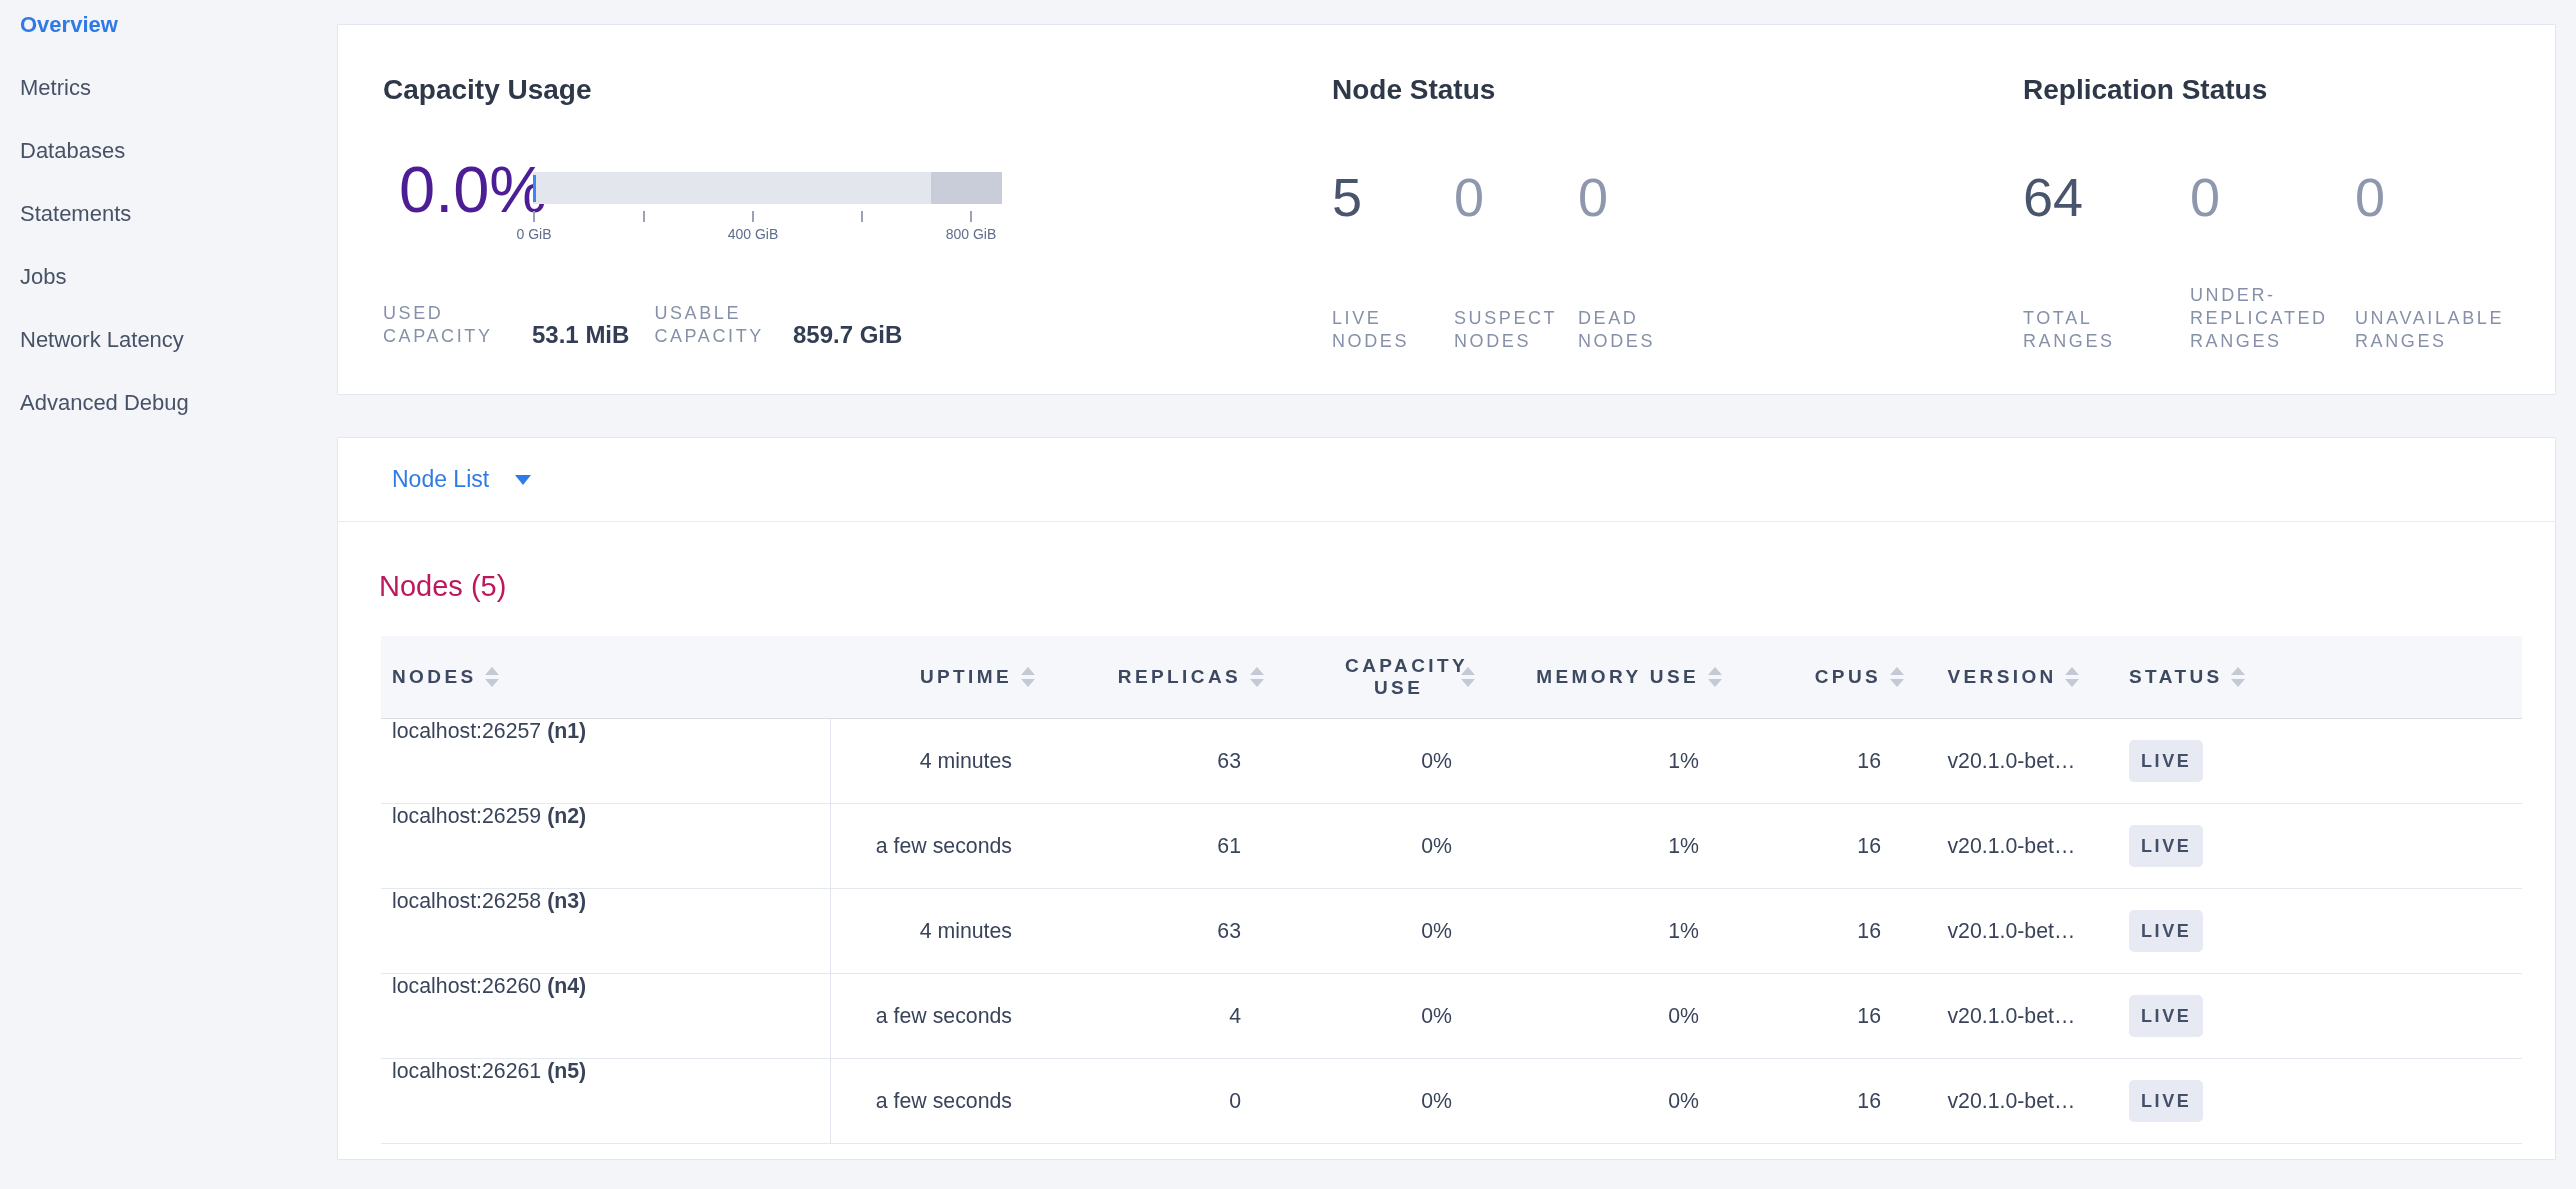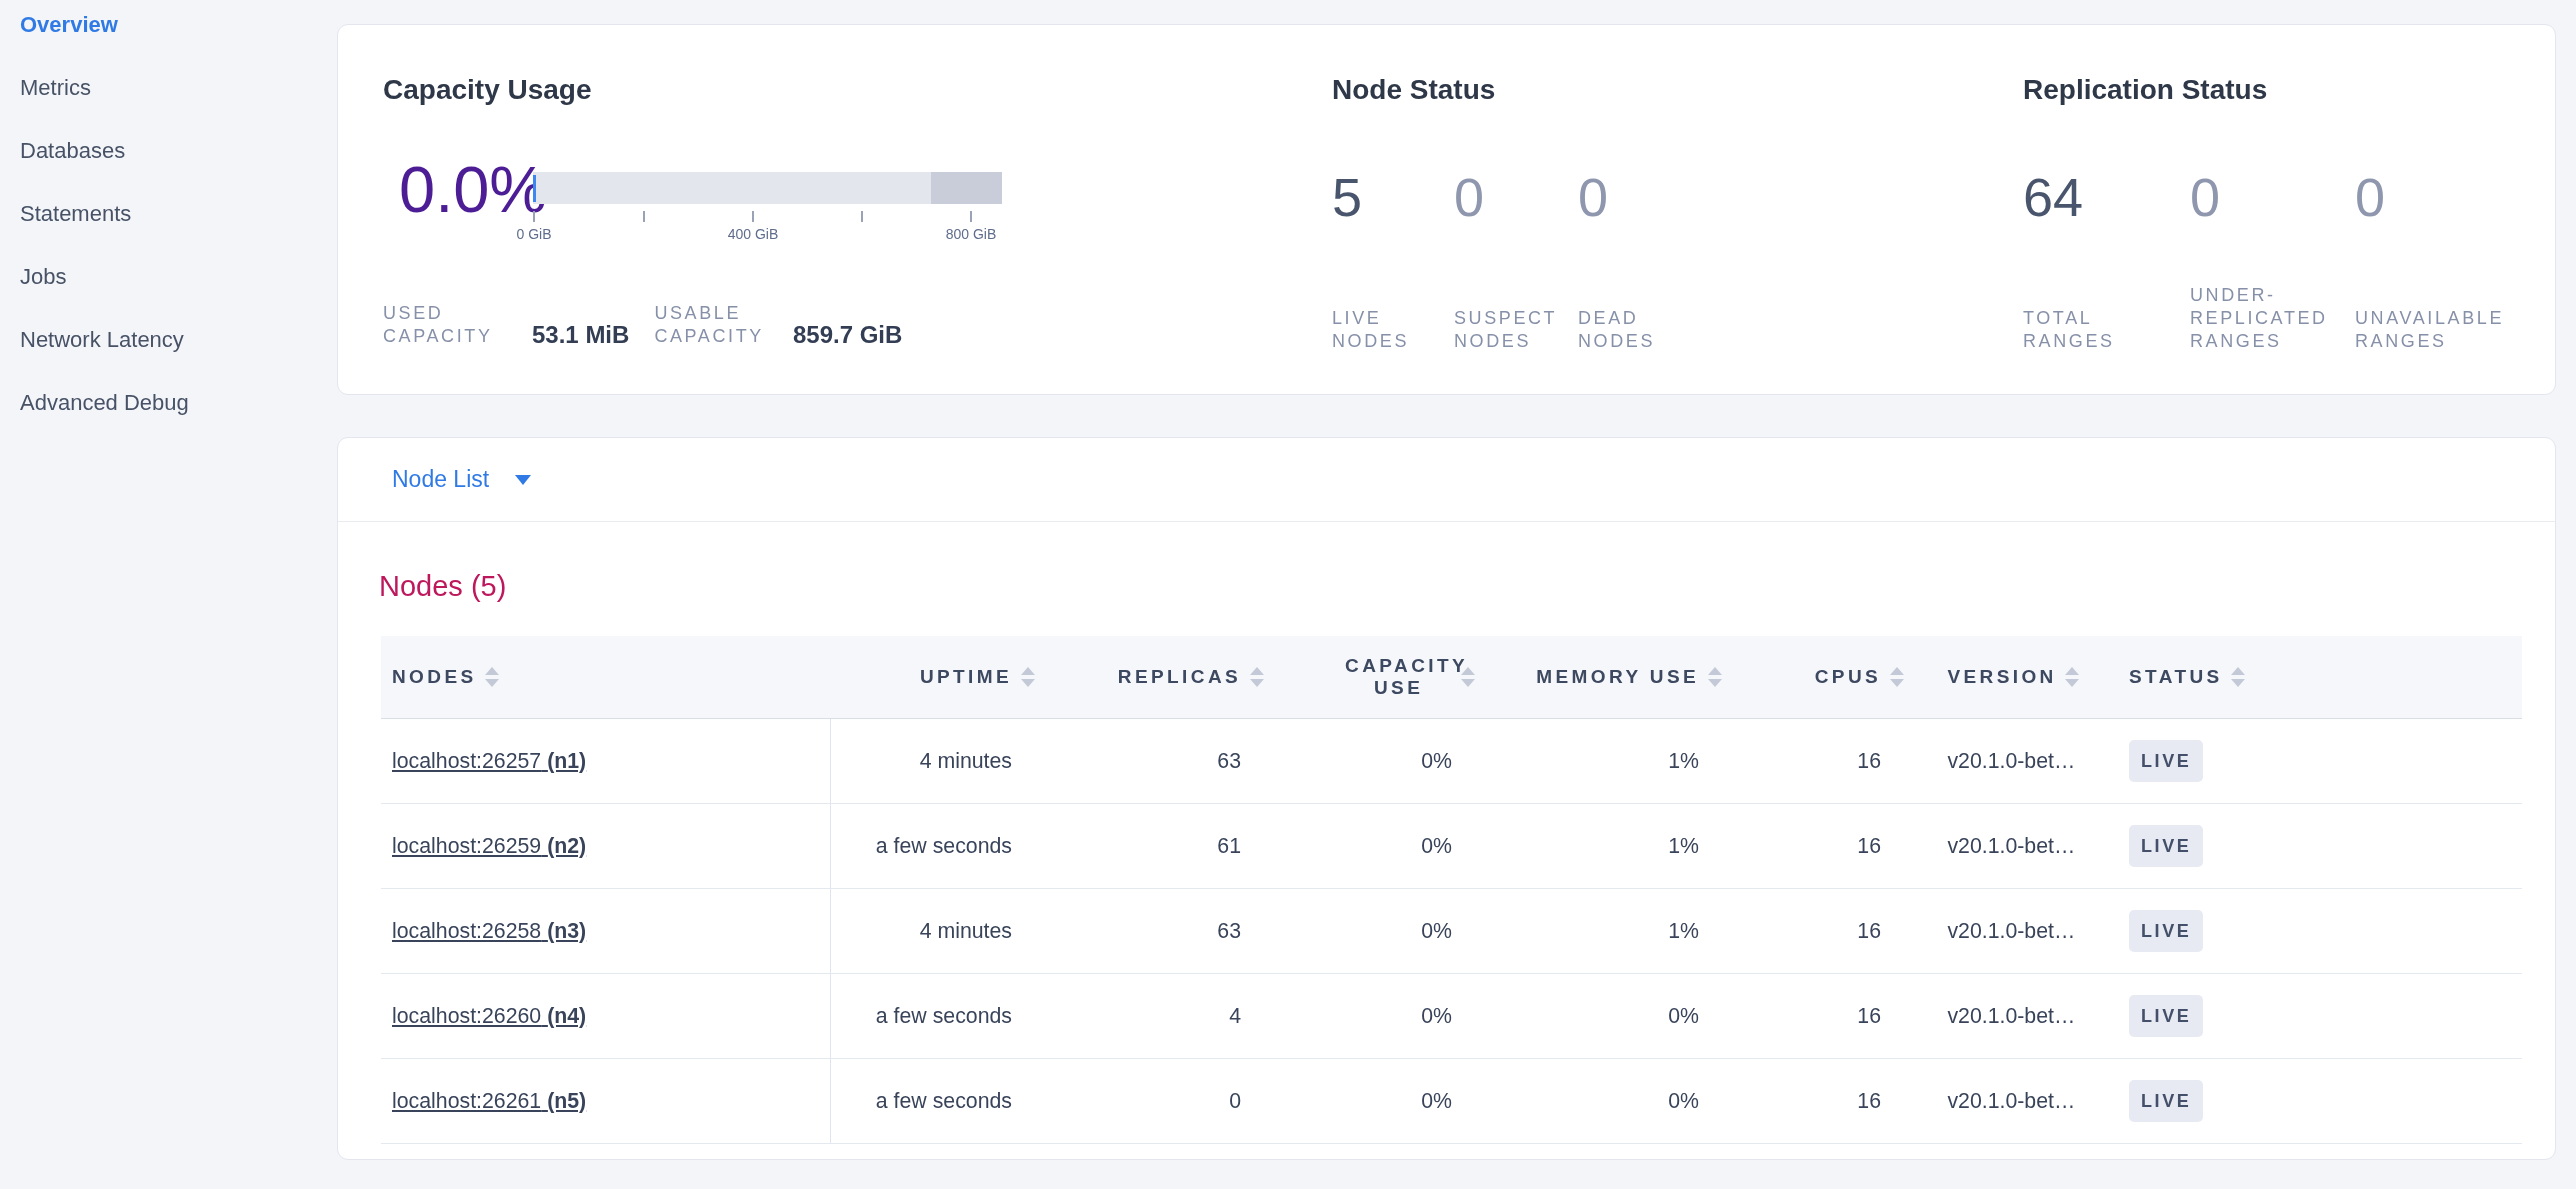--- a/index.html
+++ b/index.html
@@ -15,21 +15,21 @@
   .sidebar{position:absolute;left:4px;top:0;width:337px;height:1189px;}
   .nav{list-style:none;margin:-6.8px 0 0 0;padding:0;}
   .nav li{
     height:63px;line-height:63px;padding-left:16px;
     font-size:22px;color:#475266;cursor:pointer;
   }
   .nav li.active{color:#2f7ae5;font-weight:700;}
   
   .card{
     position:absolute;left:337px;width:2219px;
-    background:#ffffff;border:0.9px solid #e3e6ee;border-radius:11px;
+    background:#ffffff;border:0.9px solid #e3e6ee;border-radius:1px;
     box-sizing:border-box;
   }
   #summary-card{top:24px;height:371px;}
   #nodes-card{top:437px;height:723px;}
   
   .section{position:absolute;top:0;height:371px;}
   .section-title{
     position:absolute;top:49px;left:0;
     font-size:28px;font-weight:700;color:#2e3848;white-space:nowrap;
   }
@@ -98,22 +98,22 @@
     font-size:19px;font-weight:700;letter-spacing:3.4px;color:#3d4960;
     display:flex;align-items:center;line-height:22px;cursor:pointer;
   }
   .td{font-size:21.3px;color:#39445a;}
   .cell-right{justify-content:flex-end;text-align:right;padding-right:16px;}
   .td.cell-right{padding-right:40px;}
   .cell-left1{padding-left:11px;}
   .cell-left7{padding-left:26.4px;}
   .cell-left8{padding-left:19px;}
   .td.col1{
-    align-self:stretch;display:flex;align-items:center;
-    border-right:1.7px solid #e0e4ec;box-sizing:border-box;text-decoration:underline;
+    align-self:stretch;display:flex;
+    border-right:1.7px solid #e0e4ec;box-sizing:border-box;
   }
   .node-id{font-weight:700;}
   .sort-icon{display:flex;flex-direction:column;margin-left:8.5px;flex:0 0 15.4px;}
   .sort-icon .up{
     width:0;height:0;border-left:7.7px solid transparent;border-right:7.7px solid transparent;
     border-bottom:8.5px solid #c3c9d6;margin-bottom:3.4px;
   }
   .sort-icon .down{
     width:0;height:0;border-left:7.7px solid transparent;border-right:7.7px solid transparent;
     border-top:8.5px solid #c3c9d6;

